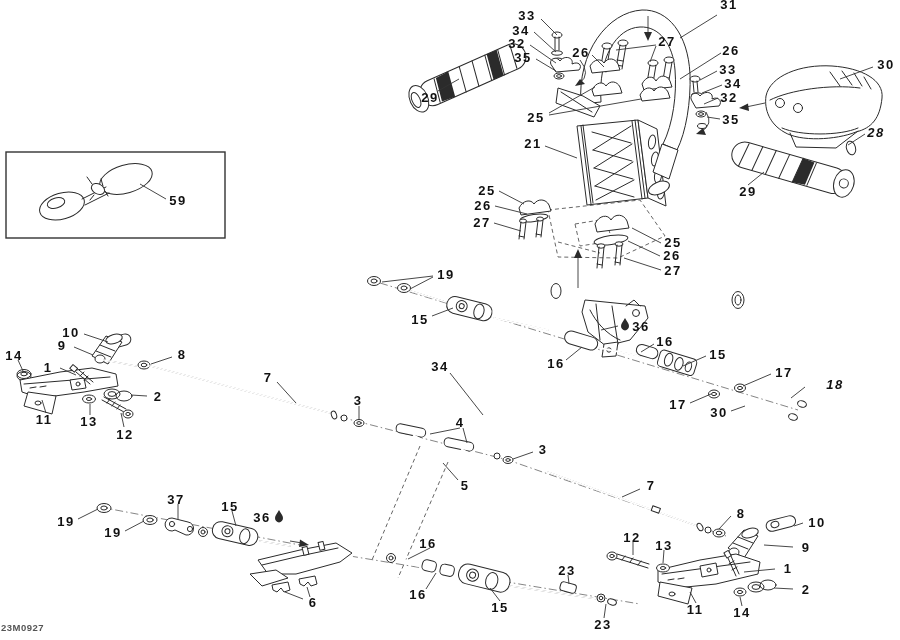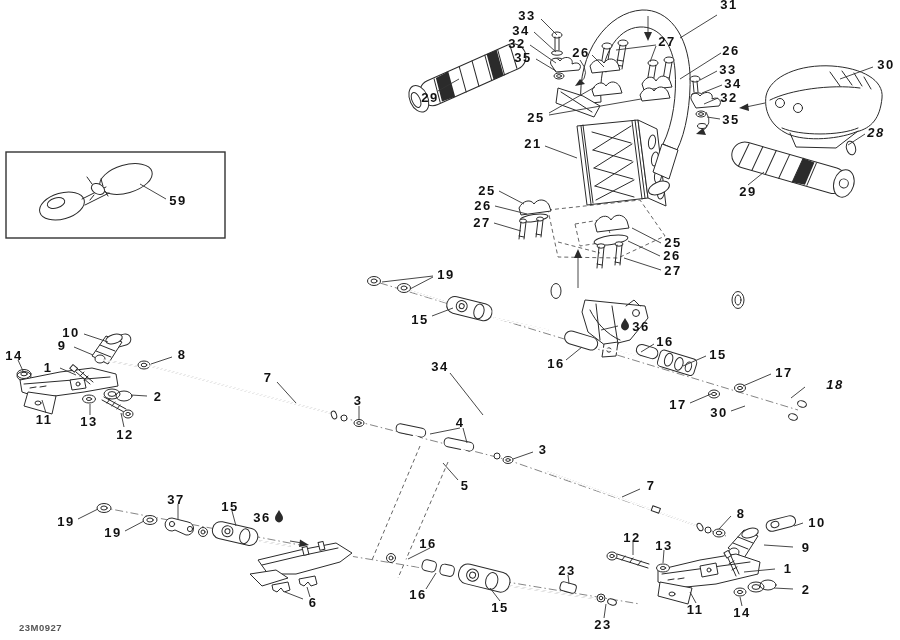--- a/index.html
+++ b/index.html
@@ -9,21 +9,21 @@
   .ln{fill:none;stroke:#2b2b2b;stroke-width:1;stroke-linecap:round;stroke-linejoin:round;}
   .fw{fill:#ffffff;stroke:#2b2b2b;stroke-width:1;stroke-linejoin:round;}
   .dk{fill:#2b2b2b;stroke:none;}
   .tw{fill:none;stroke:#ffffff;stroke-linecap:round;stroke-linejoin:round;}
   .dash{fill:none;stroke:#555;stroke-width:0.9;stroke-dasharray:4 3;}
   .dashdot{fill:none;stroke:#666;stroke-width:0.8;stroke-dasharray:8 3 1.5 3;}
   .ldr{stroke:#333;stroke-width:0.9;fill:none;}
   .callout{position:absolute;transform:translate(-50%,-50%);
            font:bold 13px "Liberation Sans",sans-serif;letter-spacing:1.5px;color:#111;
            white-space:nowrap;}
-  #part-code{position:absolute;left:19px;top:622px;
+  #part-code{position:absolute;left:1px;top:622px;
              font:bold 9.5px "Liberation Sans",sans-serif;color:#555;letter-spacing:0.5px;}
 </style>
 </head>
 <body>
 
 <div id="stage">
 
 <svg id="art" width="900" height="640" viewBox="0 0 900 640">
 
   <g>

